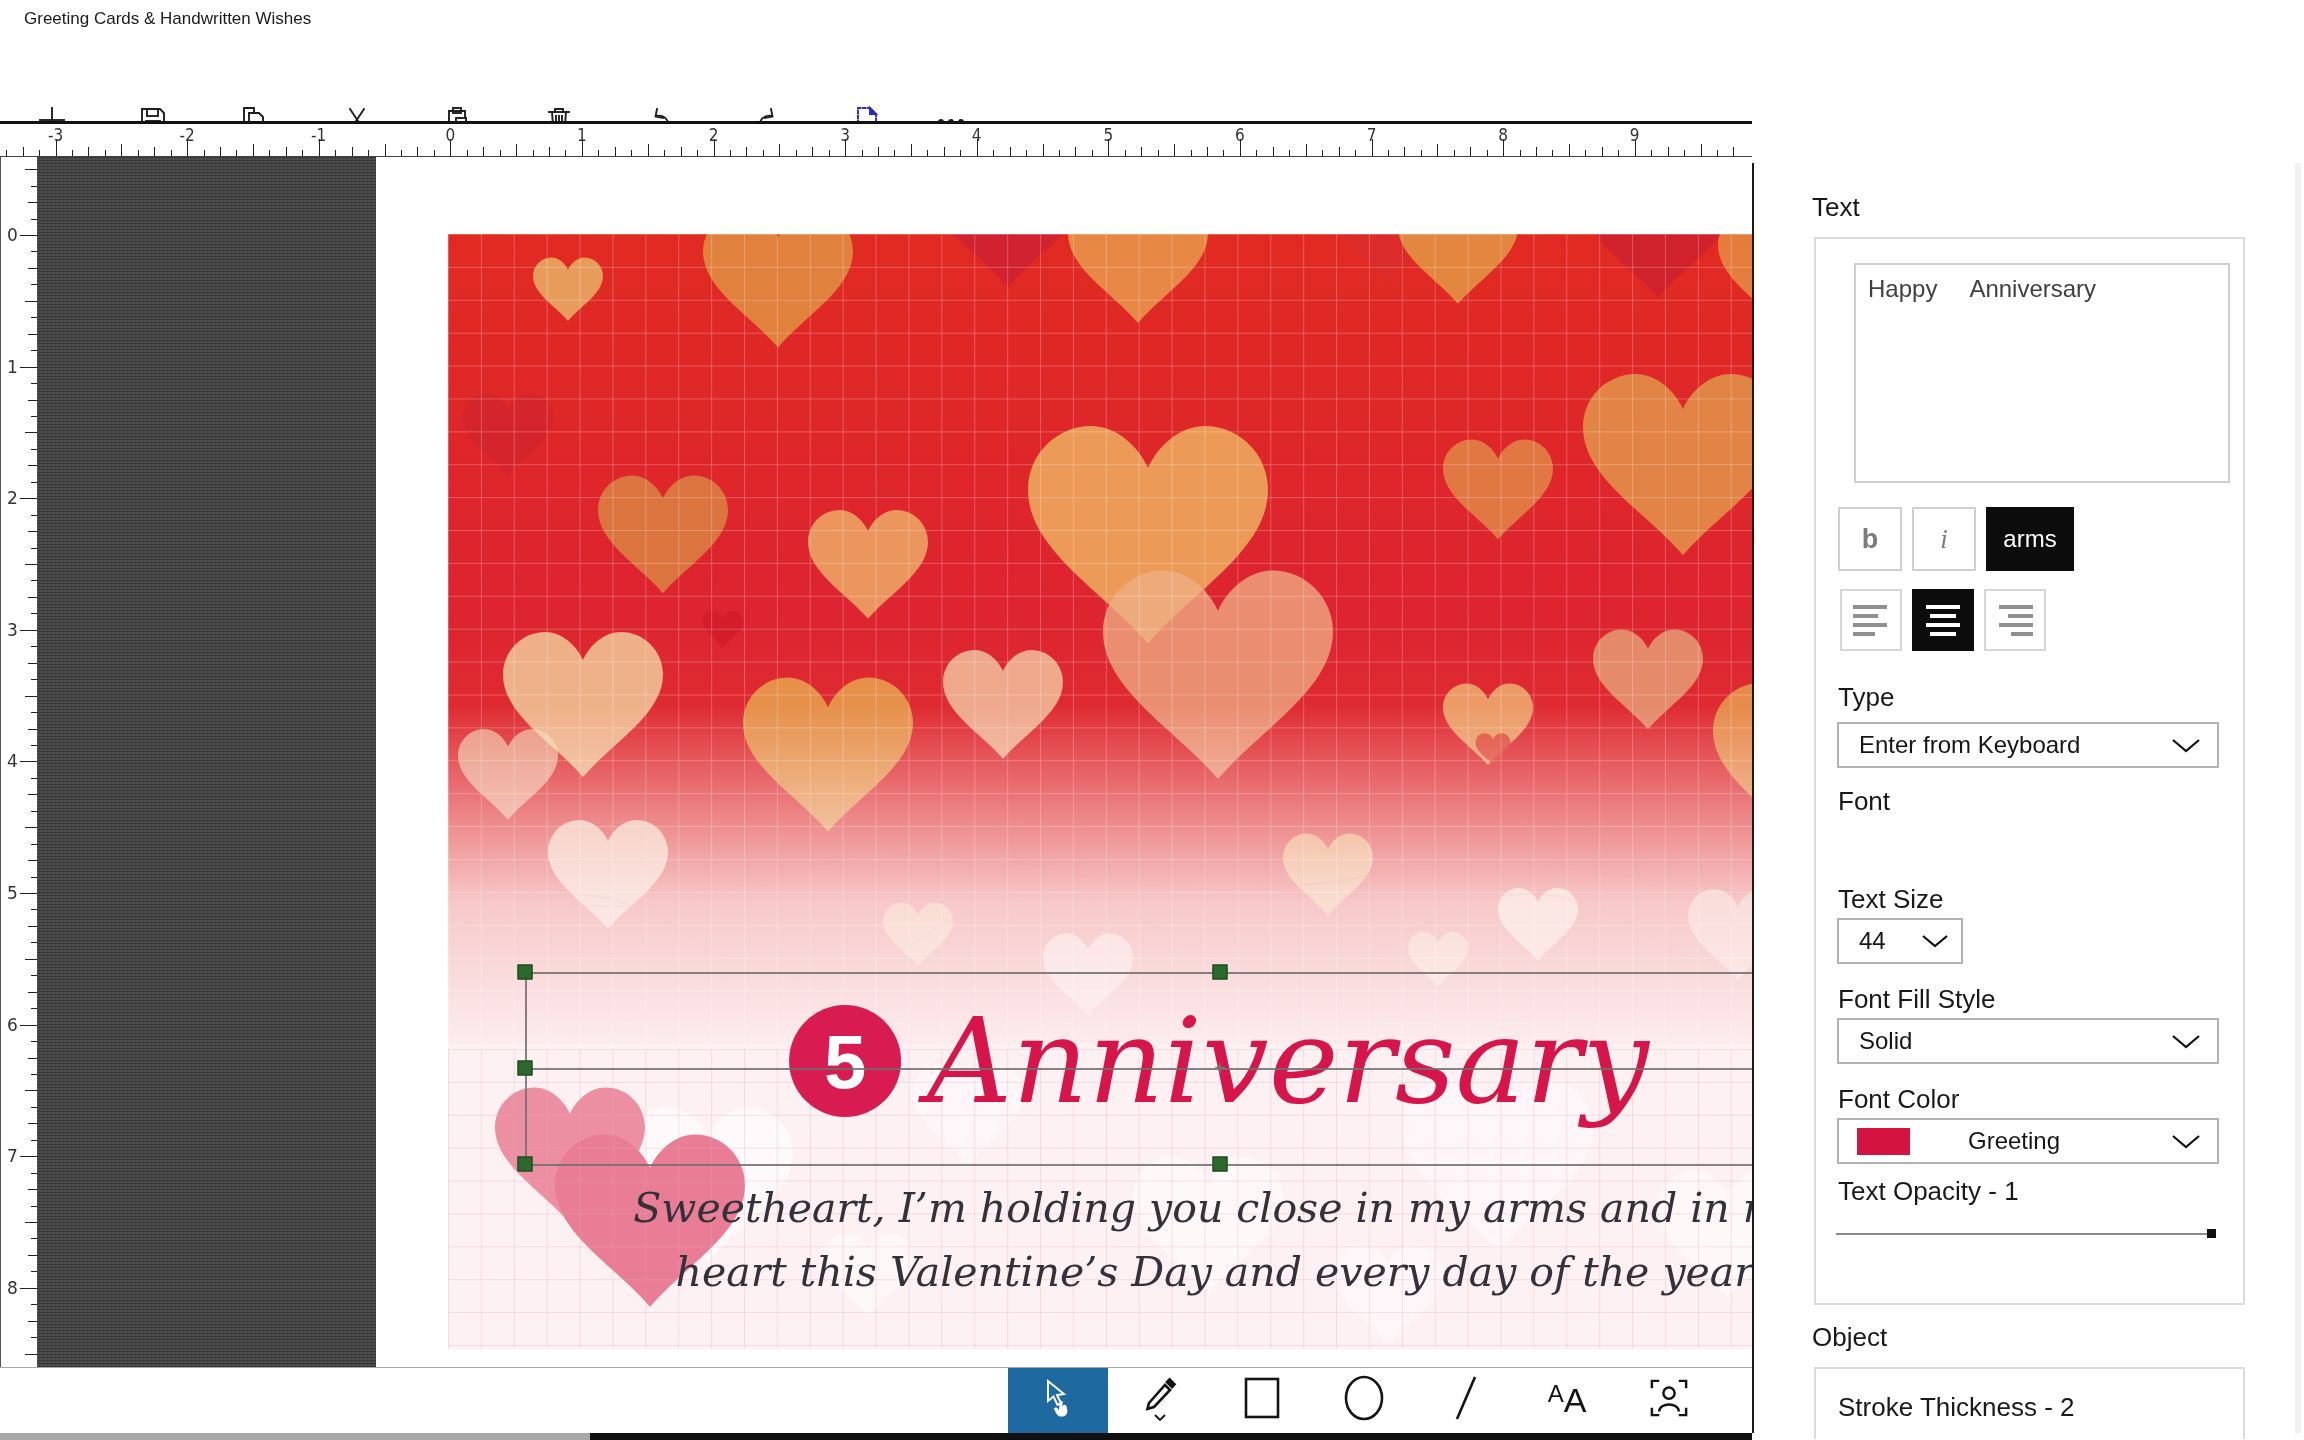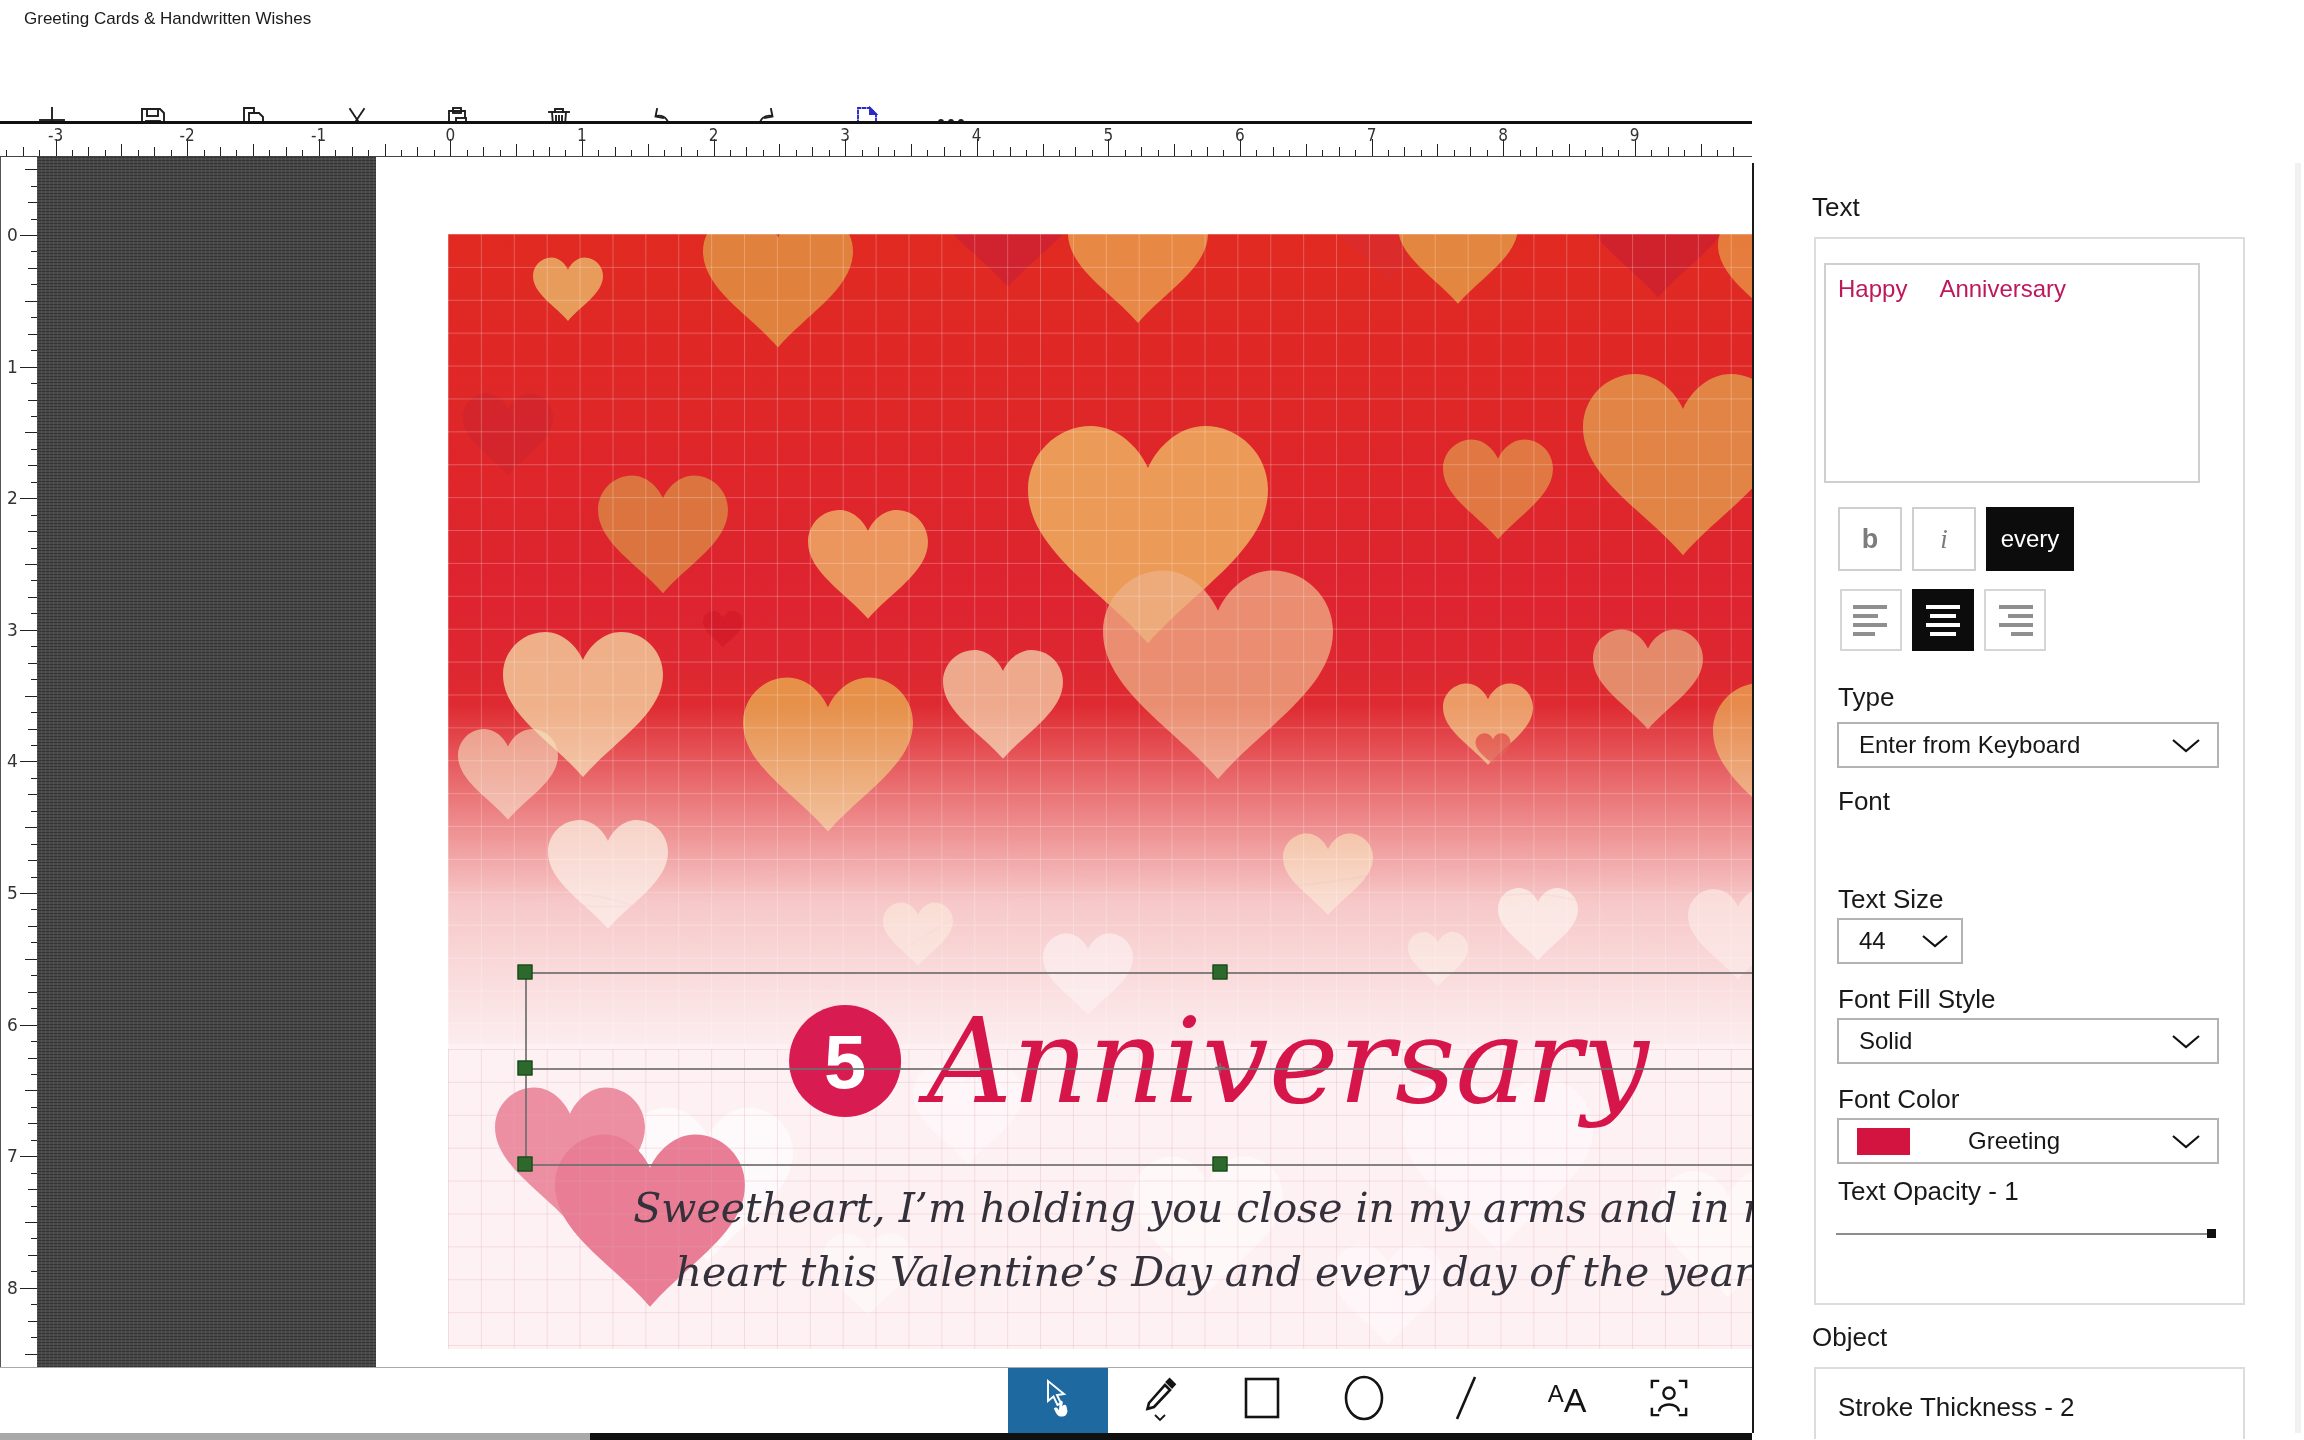--- a/index.html
+++ b/index.html
@@ -75,22 +75,22 @@
   #hscroll-track{left:0;top:1433px;width:2304px;height:7px;background:#101010;}
   #hscroll-thumb{left:0;top:1433px;width:590px;height:7px;background:#a8a8a8;}
 
   
   #panel{left:1752px;top:0;width:552px;height:1440px;background:#fff;}
   #panel-border{left:0;top:163px;width:2px;height:1270px;background:#1a1a1a;}
   #panel-header{left:0;top:48px;width:552px;height:115px;display:flex;align-items:center;}
   #panel-title{margin-left:60px;color:#fff;font-size:35px;font-weight:300;letter-spacing:.5px;}
   .sec-label{font-size:26px;color:#191919;}
   .groupbox{border:2px solid #dcdcdc;background:transparent;}
-  #ta{left:72px;top:263px;width:348px;height:196px;border:2px solid #cfcfcf;background:#fff;
-      font-size:24px;color:#be185d;padding:10px 12px;white-space:pre-wrap;}
+  #ta{left:102px;top:263px;width:348px;height:196px;border:2px solid #cfcfcf;background:#fff;
+      font-size:24px;color:#404040;padding:10px 12px;white-space:pre-wrap;}
   .fmtbtn{width:64px;height:64px;border:2px solid #cfcfcf;box-sizing:border-box;background:#fff;
       display:flex;align-items:center;justify-content:center;font-size:27px;color:#7c7c7c;}
   #btn-wrap{width:88px;background:#0c0c0c;border-color:#0c0c0c;color:#fff;font-size:24px;}
   .alignbtn{width:62px;height:62px;border:2px solid #d6d6d6;box-sizing:border-box;background:#fff;
       display:flex;flex-direction:column;align-items:flex-start;justify-content:center;gap:5px;padding:0 11px;}
   .alignbtn .bar{height:4px;background:#8f8f8f;}
   .alignbtn.sel{background:#0c0c0c;border-color:#0c0c0c;align-items:center;}
   .alignbtn.sel .bar{background:#fff;}
   .alignbtn.right{align-items:flex-end;}
   .dd{border:2px solid #b3b3b3;background:#fff;height:42px;display:flex;align-items:center;}
@@ -561,21 +561,21 @@
   <div class="abs" id="panel-border"></div>
   <div class="abs" id="panel-scrollband"></div>
 
   <div class="abs sec-label" style="left:60px;top:192px;">Text</div>
   <div class="abs groupbox" style="left:62px;top:237px;width:427px;height:1064px;"></div>
 
   <div class="abs" id="ta">Happy     Anniversary</div>
 
   <div class="abs fmtbtn" style="left:86px;top:507px;font-weight:bold;">b</div>
   <div class="abs fmtbtn" style="left:160px;top:507px;font-style:italic;font-family:'Liberation Serif',serif;">i</div>
-  <div class="abs fmtbtn" id="btn-wrap" style="left:234px;top:507px;">every</div>
+  <div class="abs fmtbtn" id="btn-wrap" style="left:234px;top:507px;">arms</div>
 
   <div class="abs alignbtn" style="left:88px;top:589px;">
     <span class="bar" style="width:34px;"></span>
       <span class="bar" style="width:25px;"></span>
       <span class="bar" style="width:34px;"></span>
       <span class="bar" style="width:22px;"></span>
   </div>
   <div class="abs alignbtn sel" style="left:160px;top:589px;">
     <span class="bar" style="width:34px;"></span>
       <span class="bar" style="width:26px;"></span>

